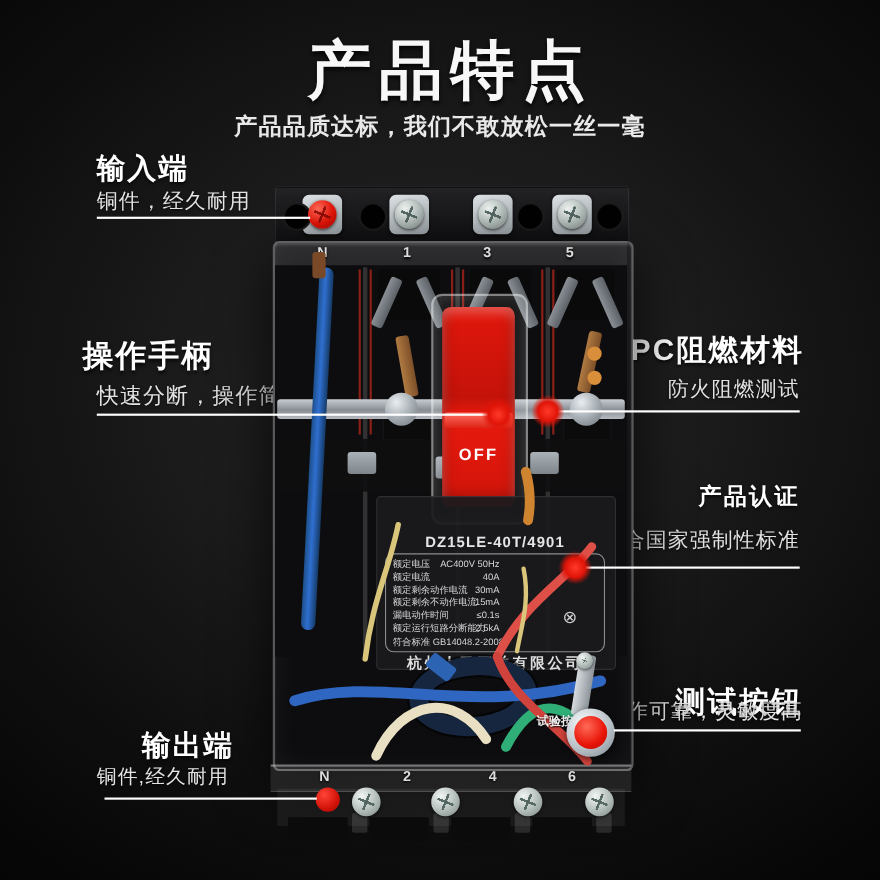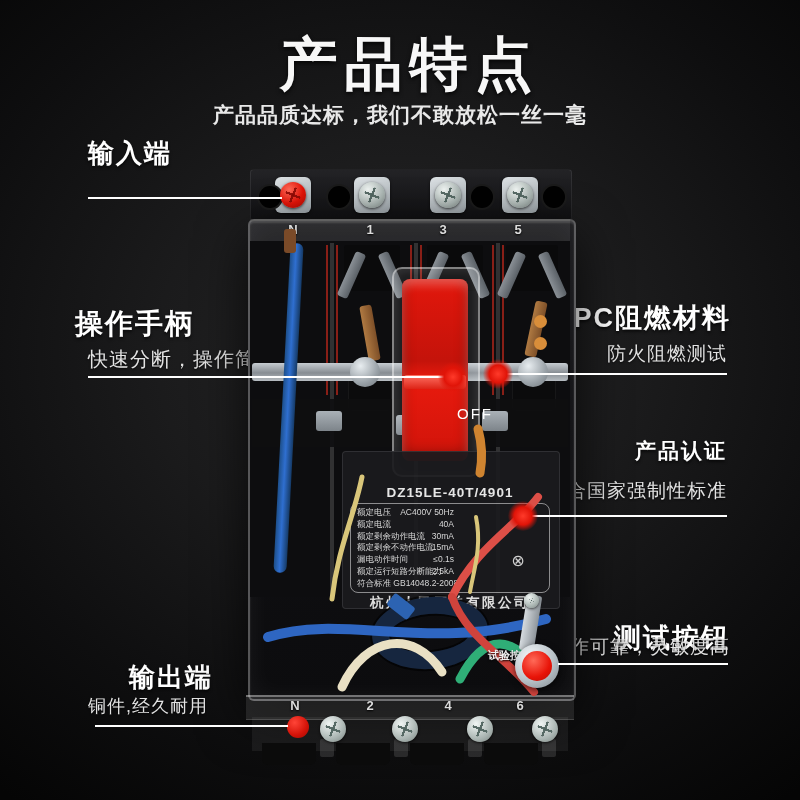--- a/index.html
+++ b/index.html
@@ -39,20 +39,21 @@
 </style>
 </head>
 <body>
 
 <div class="stage">
 
   <div class="abs page-title">产品特点</div>
   <div class="abs page-subtitle">产品品质达标，我们不敢放松一丝一毫</div>
 
   <div class="abs co-title" style="left:88px;top:136px;">输入端</div>
+  <div class="abs co-desc" style="left:88px;top:170px;">铜件，经久耐用</div>
   <div class="abs co-line" style="left:88px;top:197px;width:194px;"></div>
 
   <div class="abs co-title" style="left:75px;top:305px;font-size:28px;">操作手柄</div>
   <div class="abs co-desc" style="left:88px;top:346px;font-size:20px;">快速分断，操作简单</div>
   <div class="abs co-line" style="left:88px;top:376px;width:360px;"></div>
 
   <div class="abs co-title" style="left:88px;top:660px;margin-left:41px;">输出端</div>
   <div class="abs co-desc" style="left:88px;top:694px;font-size:18px;">铜件,经久耐用</div>
   <div class="abs co-line" style="left:95px;top:725px;width:193px;"></div>
 
@@ -133,21 +134,21 @@
 
     <div class="abs" style="left:36px;top:76px;width:13px;height:330px;border-radius:7px;transform:rotate(3deg);
          background:linear-gradient(90deg,#1d4f8a,#2f6fd0 45%,#153a66);"></div>
     <div class="abs" style="left:38px;top:62px;width:12px;height:24px;background:#7a4a28;border-radius:3px;"></div>
 
     <div class="abs" style="left:146px;top:100px;width:84px;height:206px;border:2px solid rgba(255,255,255,.45);border-radius:10px;background:rgba(255,255,255,.07);box-shadow:inset 0 0 12px rgba(255,255,255,.15);z-index:5;"></div>
     <div class="abs" style="left:156px;top:112px;width:66px;height:182px;border-radius:8px;z-index:5;
          background:linear-gradient(180deg,#e2170c,#c4130a 45%,#e81a0e 55%,#d0140a);
          box-shadow:inset 0 6px 10px rgba(255,255,255,.28), inset 0 -8px 14px rgba(0,0,0,.35);"></div>
     <div class="abs" style="left:158px;top:208px;width:62px;height:14px;border-radius:3px;background:linear-gradient(180deg,#ff7163,#dd2417);z-index:5;"></div>
-    <div class="abs" style="left:156px;top:238px;width:66px;height:18px;text-align:center;color:#ffffff;font-size:15px;font-weight:400;letter-spacing:2px;z-index:5;padding-left:40px;">OFF</div>
+    <div class="abs" style="left:156px;top:238px;width:66px;height:18px;text-align:center;color:#ffffff;font-size:15px;font-weight:700;letter-spacing:2px;z-index:5;">OFF</div>
 
     <div class="abs" style="left:96px;top:284px;width:216px;height:156px;background:rgba(26,26,29,.92);border:1px solid rgba(255,255,255,.10);border-radius:4px;z-index:6;"></div>
     <div class="abs" style="left:96px;top:318px;width:216px;text-align:center;color:#e6e6e6;font-size:13.5px;font-weight:700;letter-spacing:1px;z-index:6;">DZ15LE-40T/4901</div>
     <div class="abs" style="left:104px;top:336px;width:200px;height:90px;border:1px solid rgba(255,255,255,.5);border-radius:8px;box-sizing:border-box;padding:3px 0 0 6px;z-index:6;">
       <div class="spec-row"><span>额定电压</span><span class="spec-val">AC400V 50Hz</span></div>
       <div class="spec-row"><span>额定电流</span><span class="spec-val">40A</span></div>
       <div class="spec-row"><span>额定剩余动作电流</span><span class="spec-val">30mA</span></div>
       <div class="spec-row"><span>额定剩余不动作电流</span><span class="spec-val">15mA</span></div>
       <div class="spec-row"><span>漏电动作时间</span><span class="spec-val">≤0.1s</span></div>
       <div class="spec-row"><span>额定运行短路分断能力</span><span class="spec-val">2.5kA</span></div>

